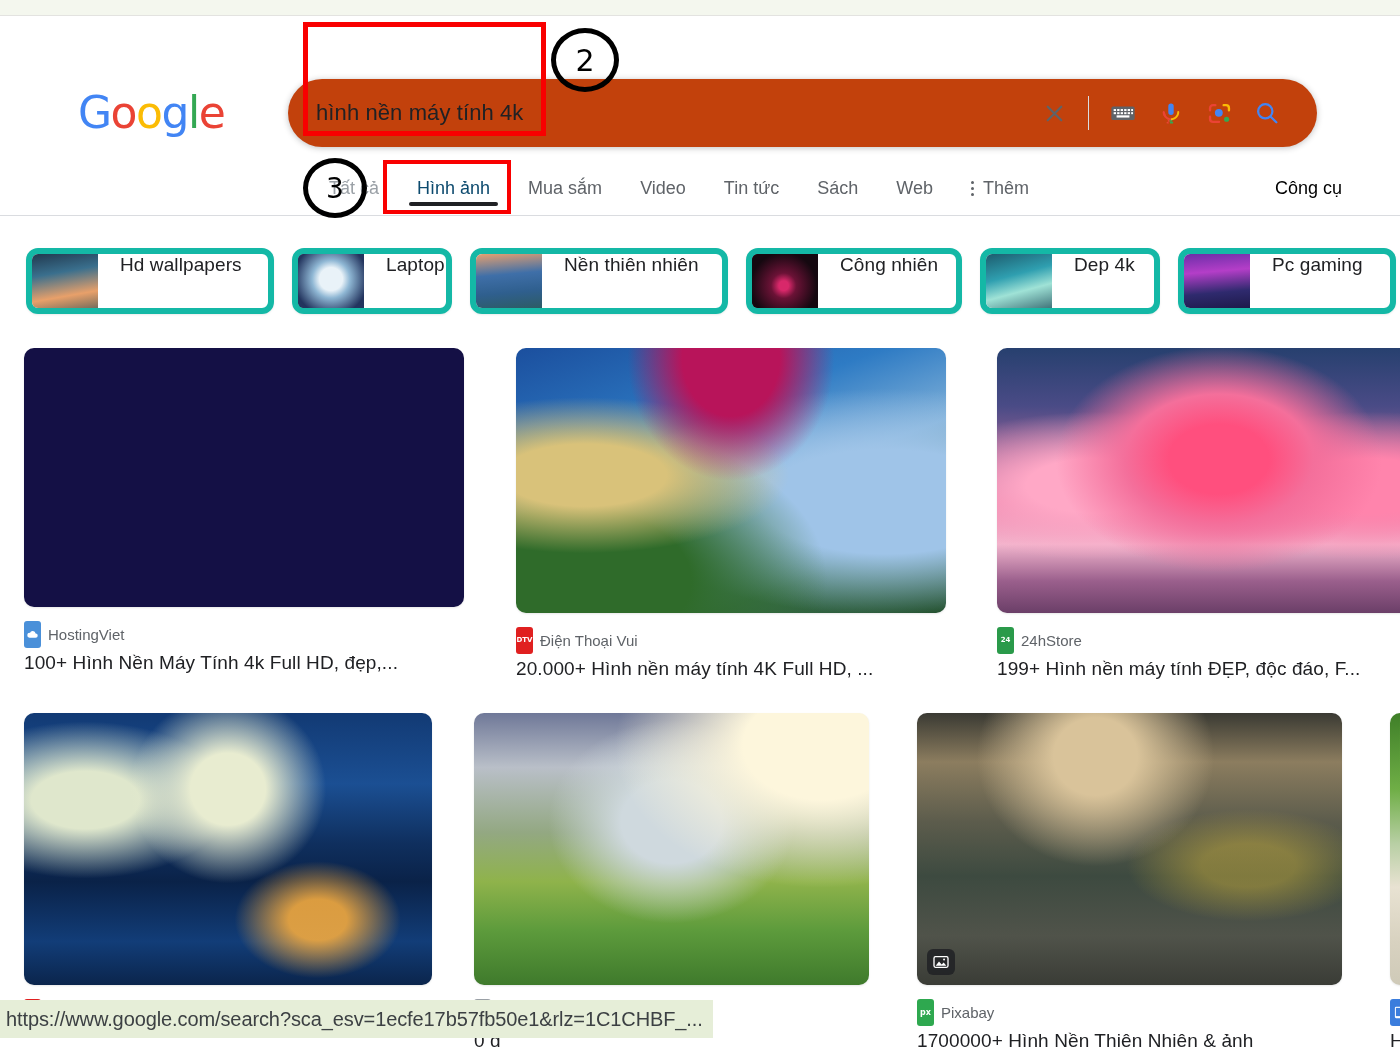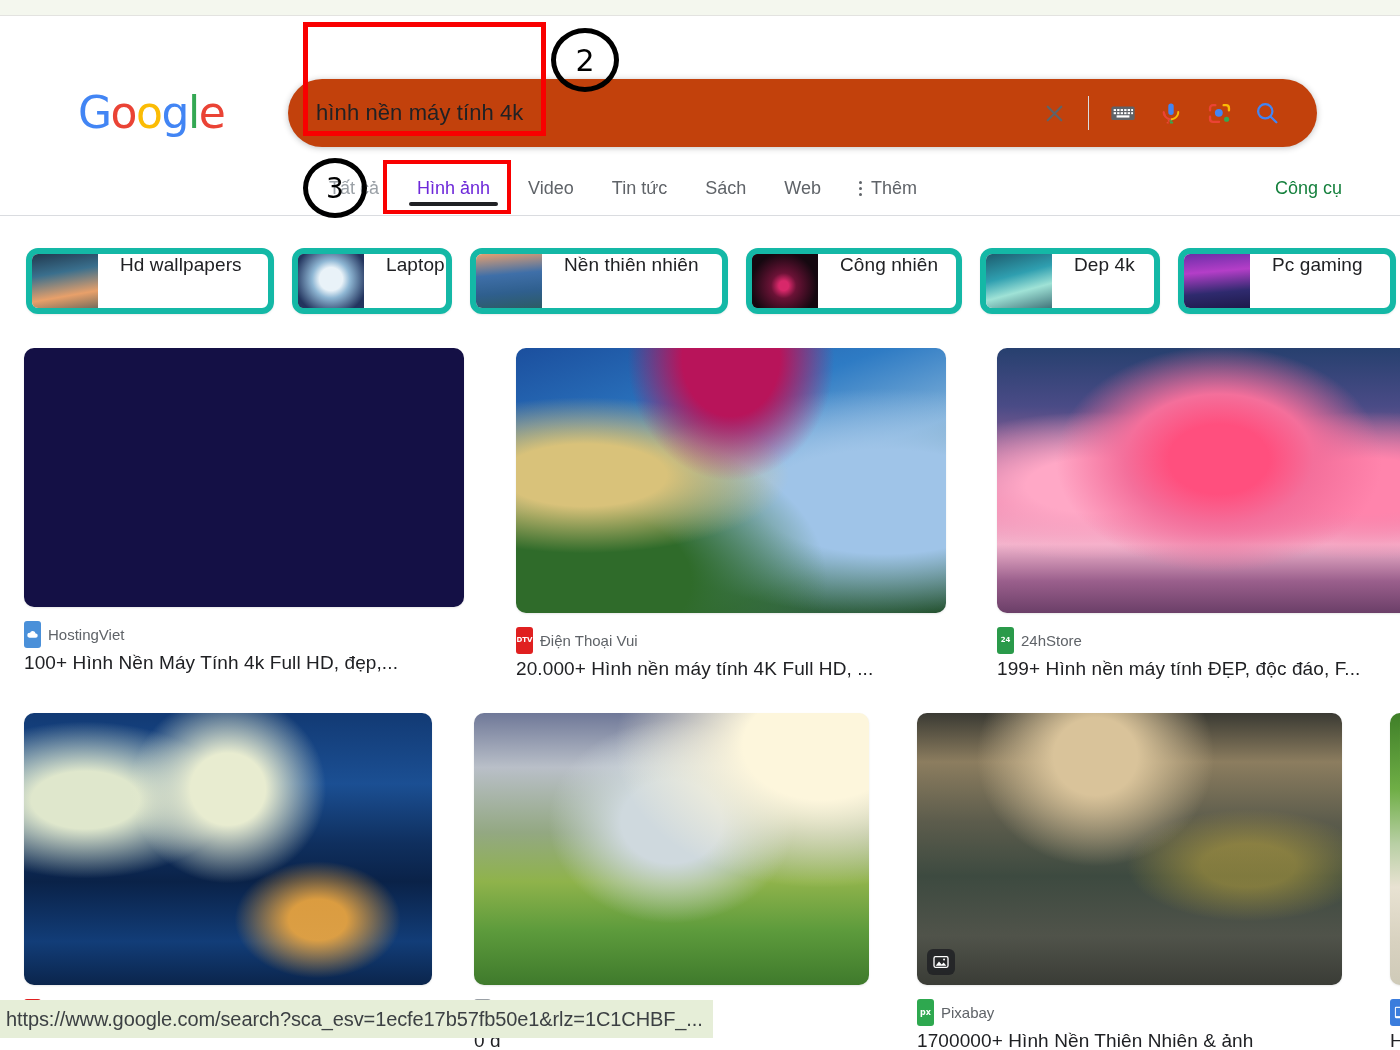--- a/index.html
+++ b/index.html
@@ -78,38 +78,38 @@
   }
   .tabs-inner {
     position: absolute; left: 310px; top: 0; height: 56px;
     display: flex; align-items: center; gap: 0;
   }
   .tab {
     position: relative; font-size: 18px; color: #5f6368;
     padding: 0 19px; height: 56px; display: flex; align-items: center;
     white-space: nowrap; cursor: pointer;
   }
-  .tab.active { color: #6d28d9; }
+  .tab.active { color: #0c4a6e; }
   .tab.active::after {
     content: ""; position: absolute; left: 11px; right: 11px; bottom: 10px;
     height: 4px; background: #202124; border-radius: 2px;
   }
   .tab.muted { color: #9aa0a6; }
   .hl-tab {
     position: absolute; left: 383px; top: 160px;
     width: 128px; height: 54px; border: 4px solid #f90000;
     z-index: 7; pointer-events: none;
   }
   .more-tab { display: flex; align-items: center; gap: 9px; }
   .kebab { display: inline-flex; flex-direction: column; gap: 3px; }
   .kebab i { width: 3px; height: 3px; background: #5f6368; border-radius: 50%; display: block; }
   .tools-btn {
     position: absolute; right: 58px; top: 0; height: 56px;
     display: flex; align-items: center; font-size: 18px;
-    color: #15803d; cursor: pointer; white-space: nowrap;
+    color: #000000; cursor: pointer; white-space: nowrap;
   }
   .tabs-underline {
     position: absolute; left: 0; top: 215px; width: 1400px; height: 1px;
     background: #dadce0;
   }
 
   
   .chips-row {
     position: absolute; left: 0; top: 240px; width: 1400px; height: 82px;
     display: flex; align-items: center; gap: 18px; padding-left: 26px;
@@ -305,20 +305,21 @@
   </div>
 </div>
 
 <div class="hl-query"></div>
 <div class="circle-badge" id="badge-2">2</div>
 
 <div class="tabs-row">
   <div class="tabs-inner">
     <div class="tab muted">Tất cả</div>
     <div class="tab active">Hình ảnh</div>
+    <div class="tab">Mua sắm</div>
     <div class="tab">Video</div>
     <div class="tab">Tin tức</div>
     <div class="tab">Sách</div>
     <div class="tab">Web</div>
     <div class="tab more-tab">
       <span class="kebab">
           <i></i>
           <i></i>
           <i></i>
         </span>

